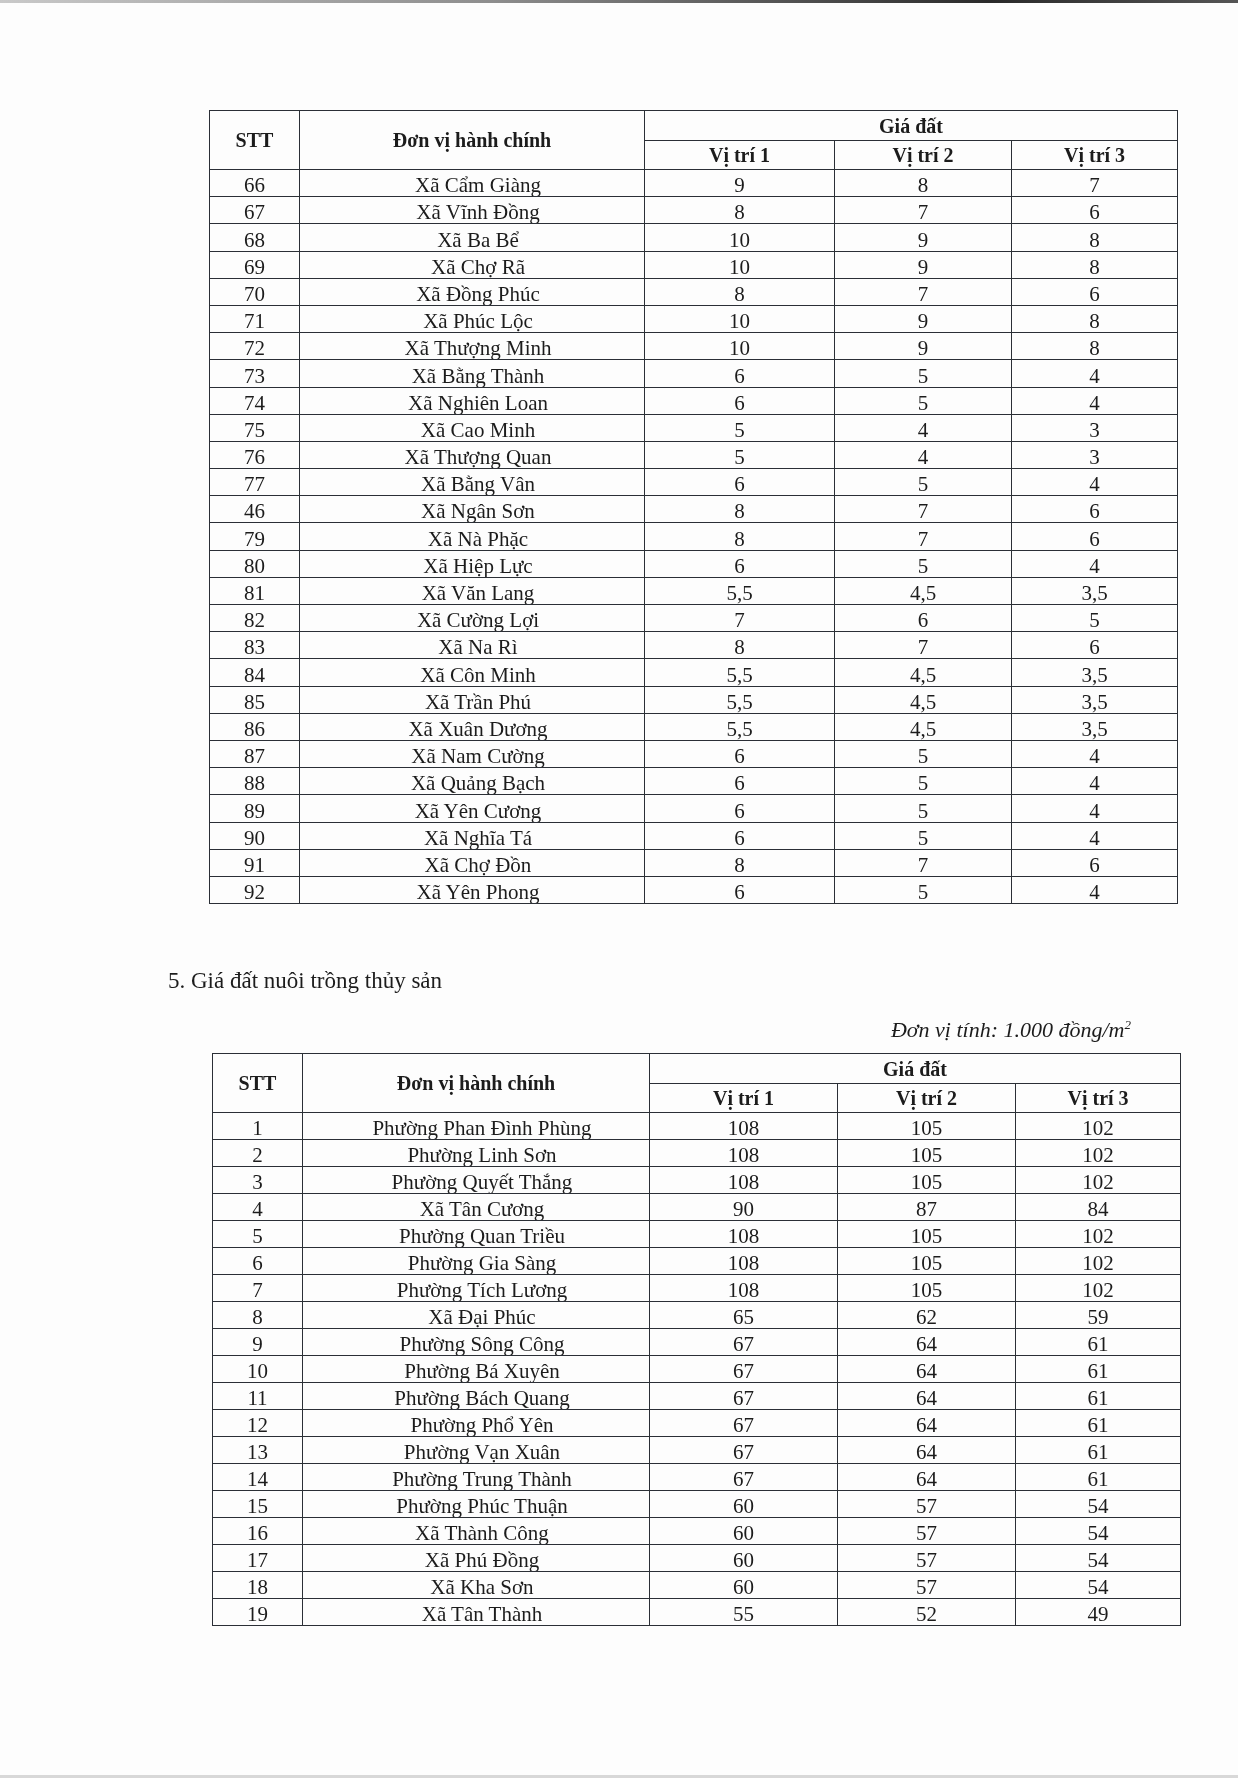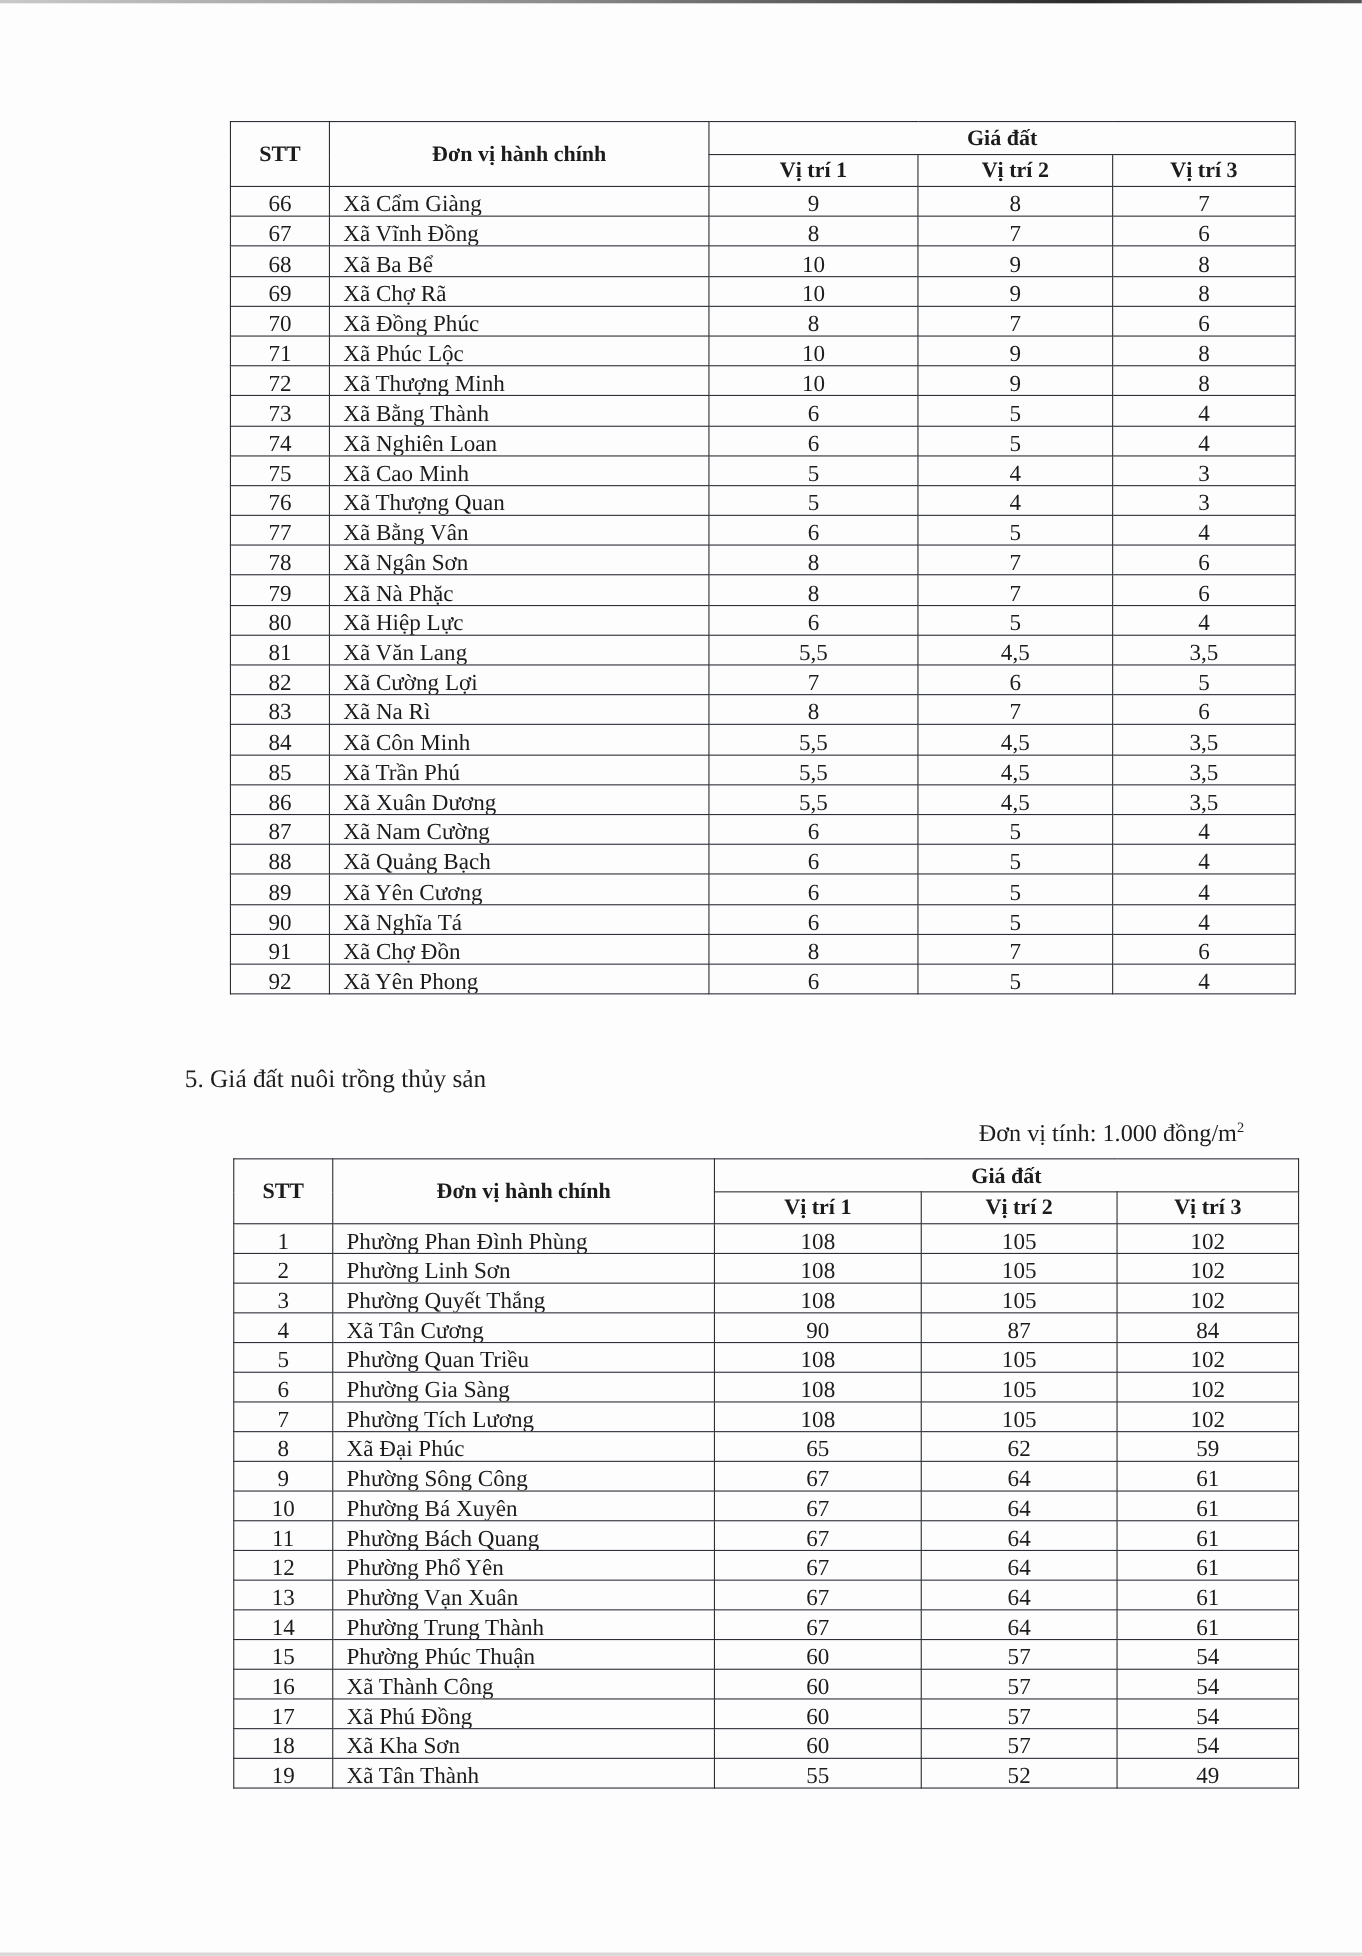--- a/index.html
+++ b/index.html
@@ -12,32 +12,32 @@
   .scan-bottom { position: absolute; left: 0; bottom: 0; width: 1238px; height: 3px; background: #d8d8d8; }
   table.price {
     position: absolute; border-collapse: collapse; table-layout: fixed;
     font-size: 21px; line-height: 1; margin-left: 44px;
   }
   table.price td, table.price th {
     border: 1.5px solid #2b2f36; padding: 0; text-align: center; vertical-align: bottom;
     overflow: hidden; white-space: nowrap;
   }
   table.price th { font-weight: bold; font-size: 20px; vertical-align: middle; }
-  table.price td.name { text-align: left; padding-left: 12px; }
+  table.price td.name { text-align: center; padding-left: 12px; }
   #t1 { left: 165px; top: 110px; width: 968px; }
   #t2 { left: 168px; top: 1053px; width: 968px; }
   #t1 tr.h1 th, #t2 tr.h1 th { height: 29px; }
   #t1 tr.h2 th, #t2 tr.h2 th { height: 28px; }
   #t1 tbody td { height: 26.2px; }
   #t2 tbody td { height: 26.0px; }
   .section-title {
     position: absolute; left: 168px; top: 968px; font-size: 23px; font-weight: normal; margin: 0;
   }
   .unit-note {
-    position: absolute; right: 107px; top: 1017px; font-size: 22px; 
+    position: absolute; right: 107px; top: 1017px; font-size: 22px; font-style: italic;
   }
   .unit-note sup { font-size: 13px; }
 </style>
 </head>
 <body>
 
 <div class="scan-top"></div>
 
 <table class="price" id="t1">
   <colgroup>
@@ -138,21 +138,21 @@
         <td>3</td>
       </tr>
       <tr>
         <td>77</td>
         <td class="name">Xã Bằng Vân</td>
         <td>6</td>
         <td>5</td>
         <td>4</td>
       </tr>
       <tr>
-        <td>78</td>
+        <td>46</td>
         <td class="name">Xã Ngân Sơn</td>
         <td>8</td>
         <td>7</td>
         <td>6</td>
       </tr>
       <tr>
         <td>79</td>
         <td class="name">Xã Nà Phặc</td>
         <td>8</td>
         <td>7</td>

